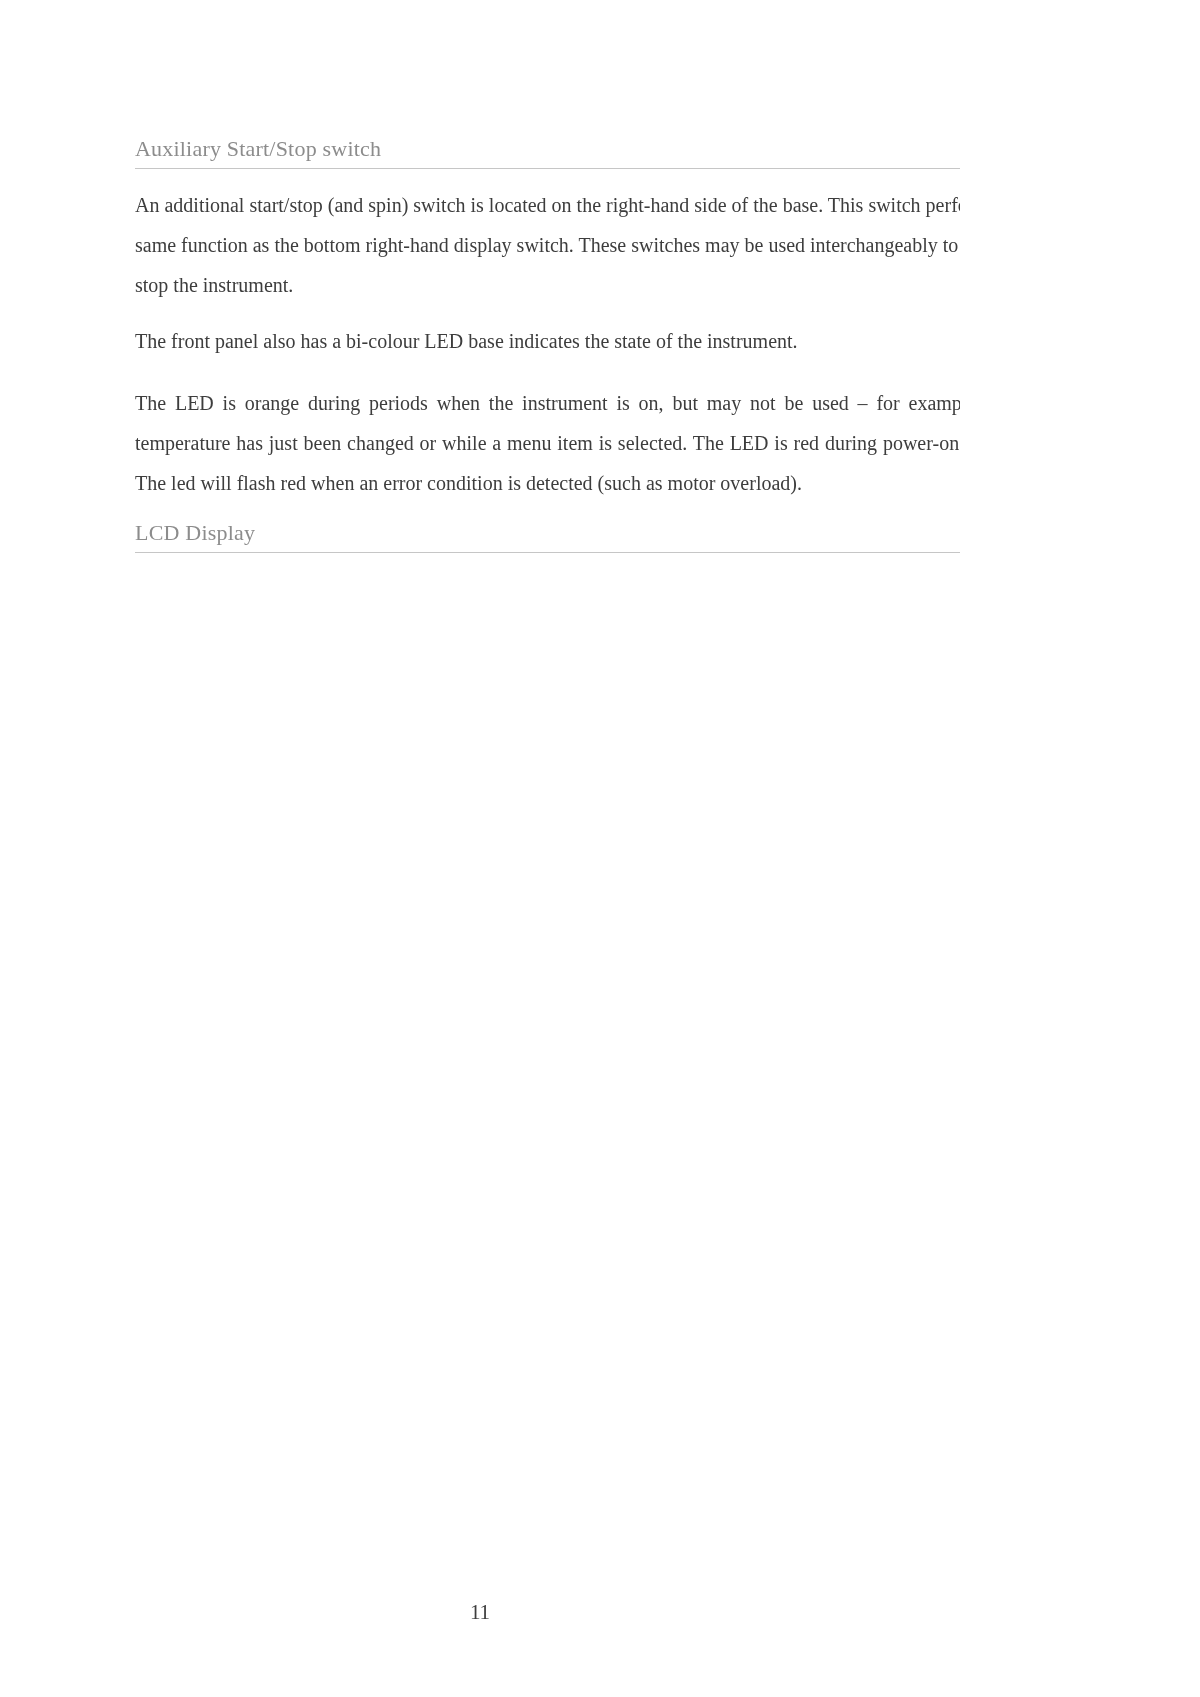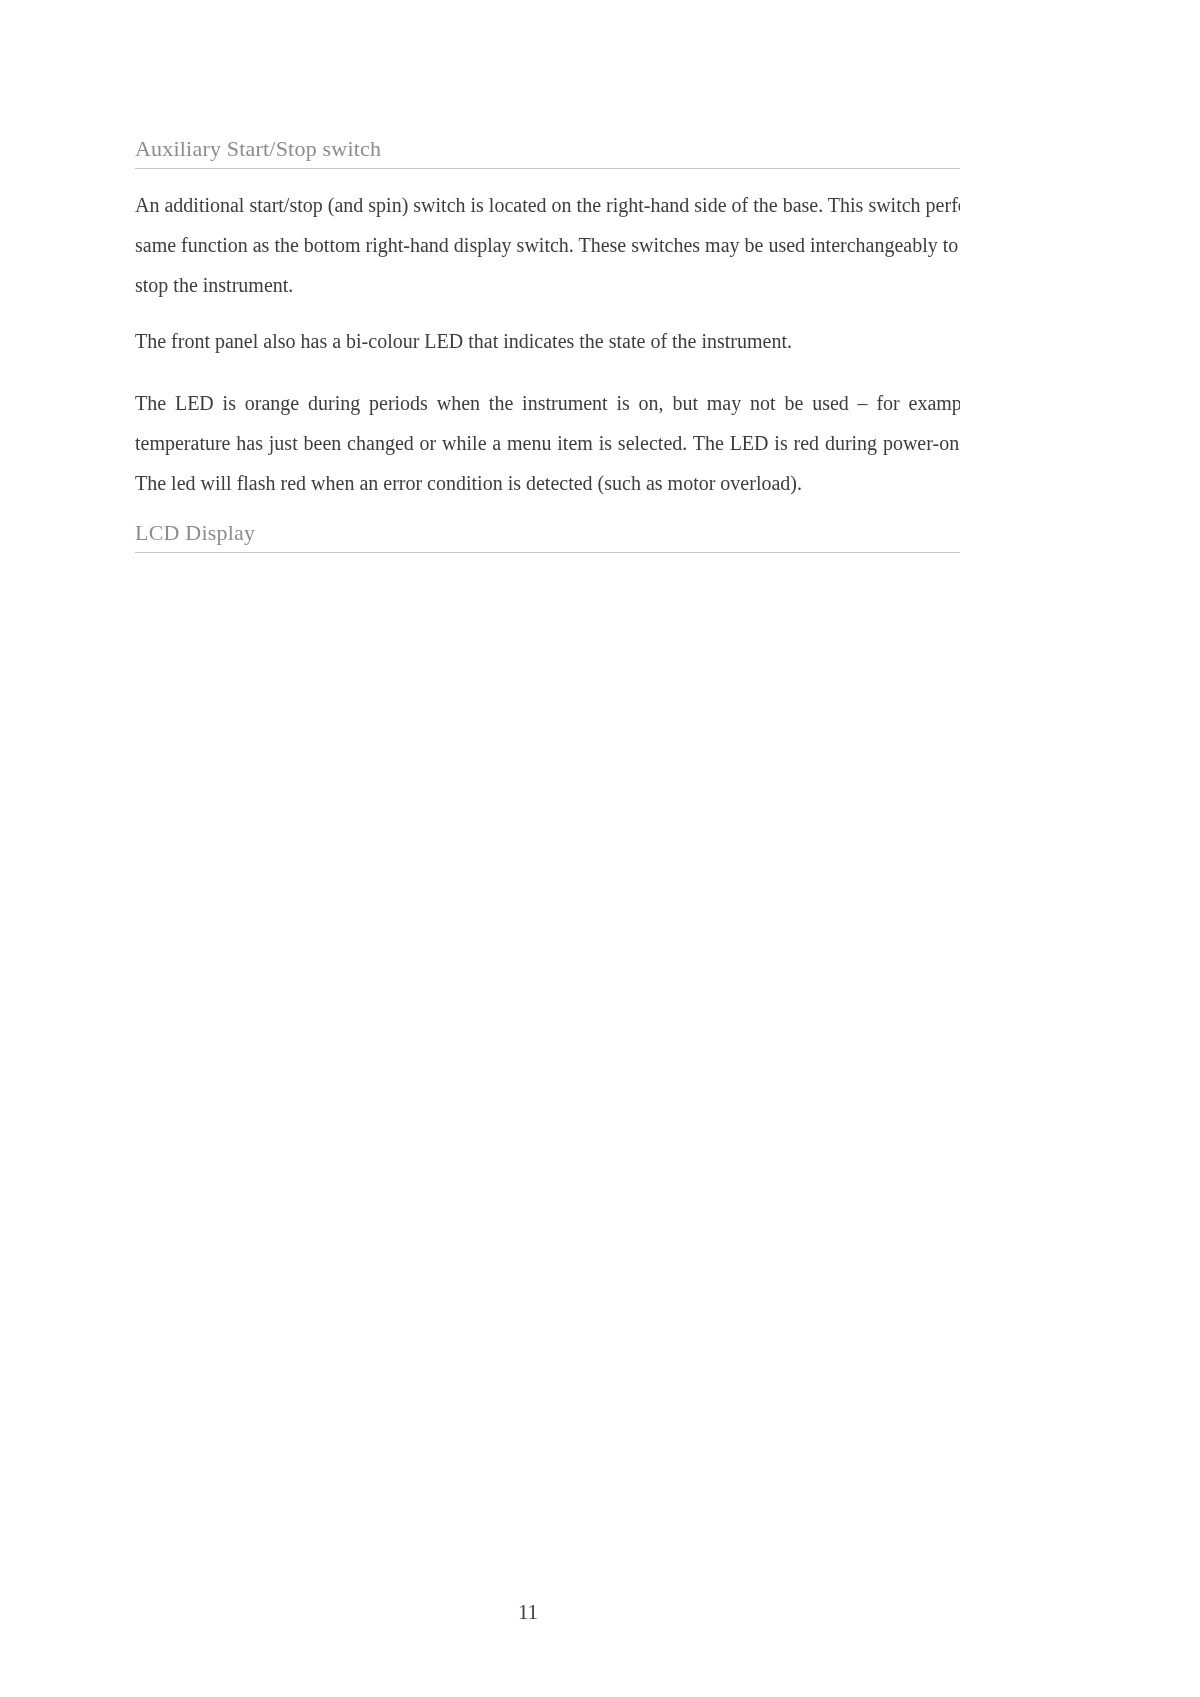--- a/index.html
+++ b/index.html
@@ -45,33 +45,32 @@
   p.body-paragraph.justify { text-align: justify; }
   .page-number {
     position: absolute;
     top: 1598px;
     left: 0;
     width: 100%;
     text-align: center;
     font-size: 21px;
     line-height: 28px;
     color: var(--body-text, #3d3d3d);
-    padding-left: 48px;
   }
 </style>
 </head>
 <body>
 
 <div class="page">
   <div class="content">
 
     <h2 class="section-heading heading-1">Auxiliary Start/Stop switch</h2>
     <p class="body-paragraph first-after-heading">An additional start/stop (and spin) switch is located on the right-hand side of the base. This switch performs the same function as the bottom right-hand display switch. These switches may be used interchangeably to start and stop the instrument.</p>
 
-    <p class="body-paragraph first-after-heading">The front panel also has a bi-colour LED that indicates the state of the instrument.</p>
+    <p class="body-paragraph first-after-heading">The front panel also has a bi-colour LED base indicates the state of the instrument.</p>
     <p class="body-paragraph justify">The LED is orange during periods when the instrument is on, but may not be used – for example, after the temperature has just been changed or while a menu item is selected. The LED is red during power-on diagnostics. The led will flash red when an error condition is detected (such as motor overload).</p>
 
     <h2 class="section-heading heading-3">LCD Display</h2>
 
   </div>
 
   <div class="page-number">11</div>
 </div>
 
 </body></html>

